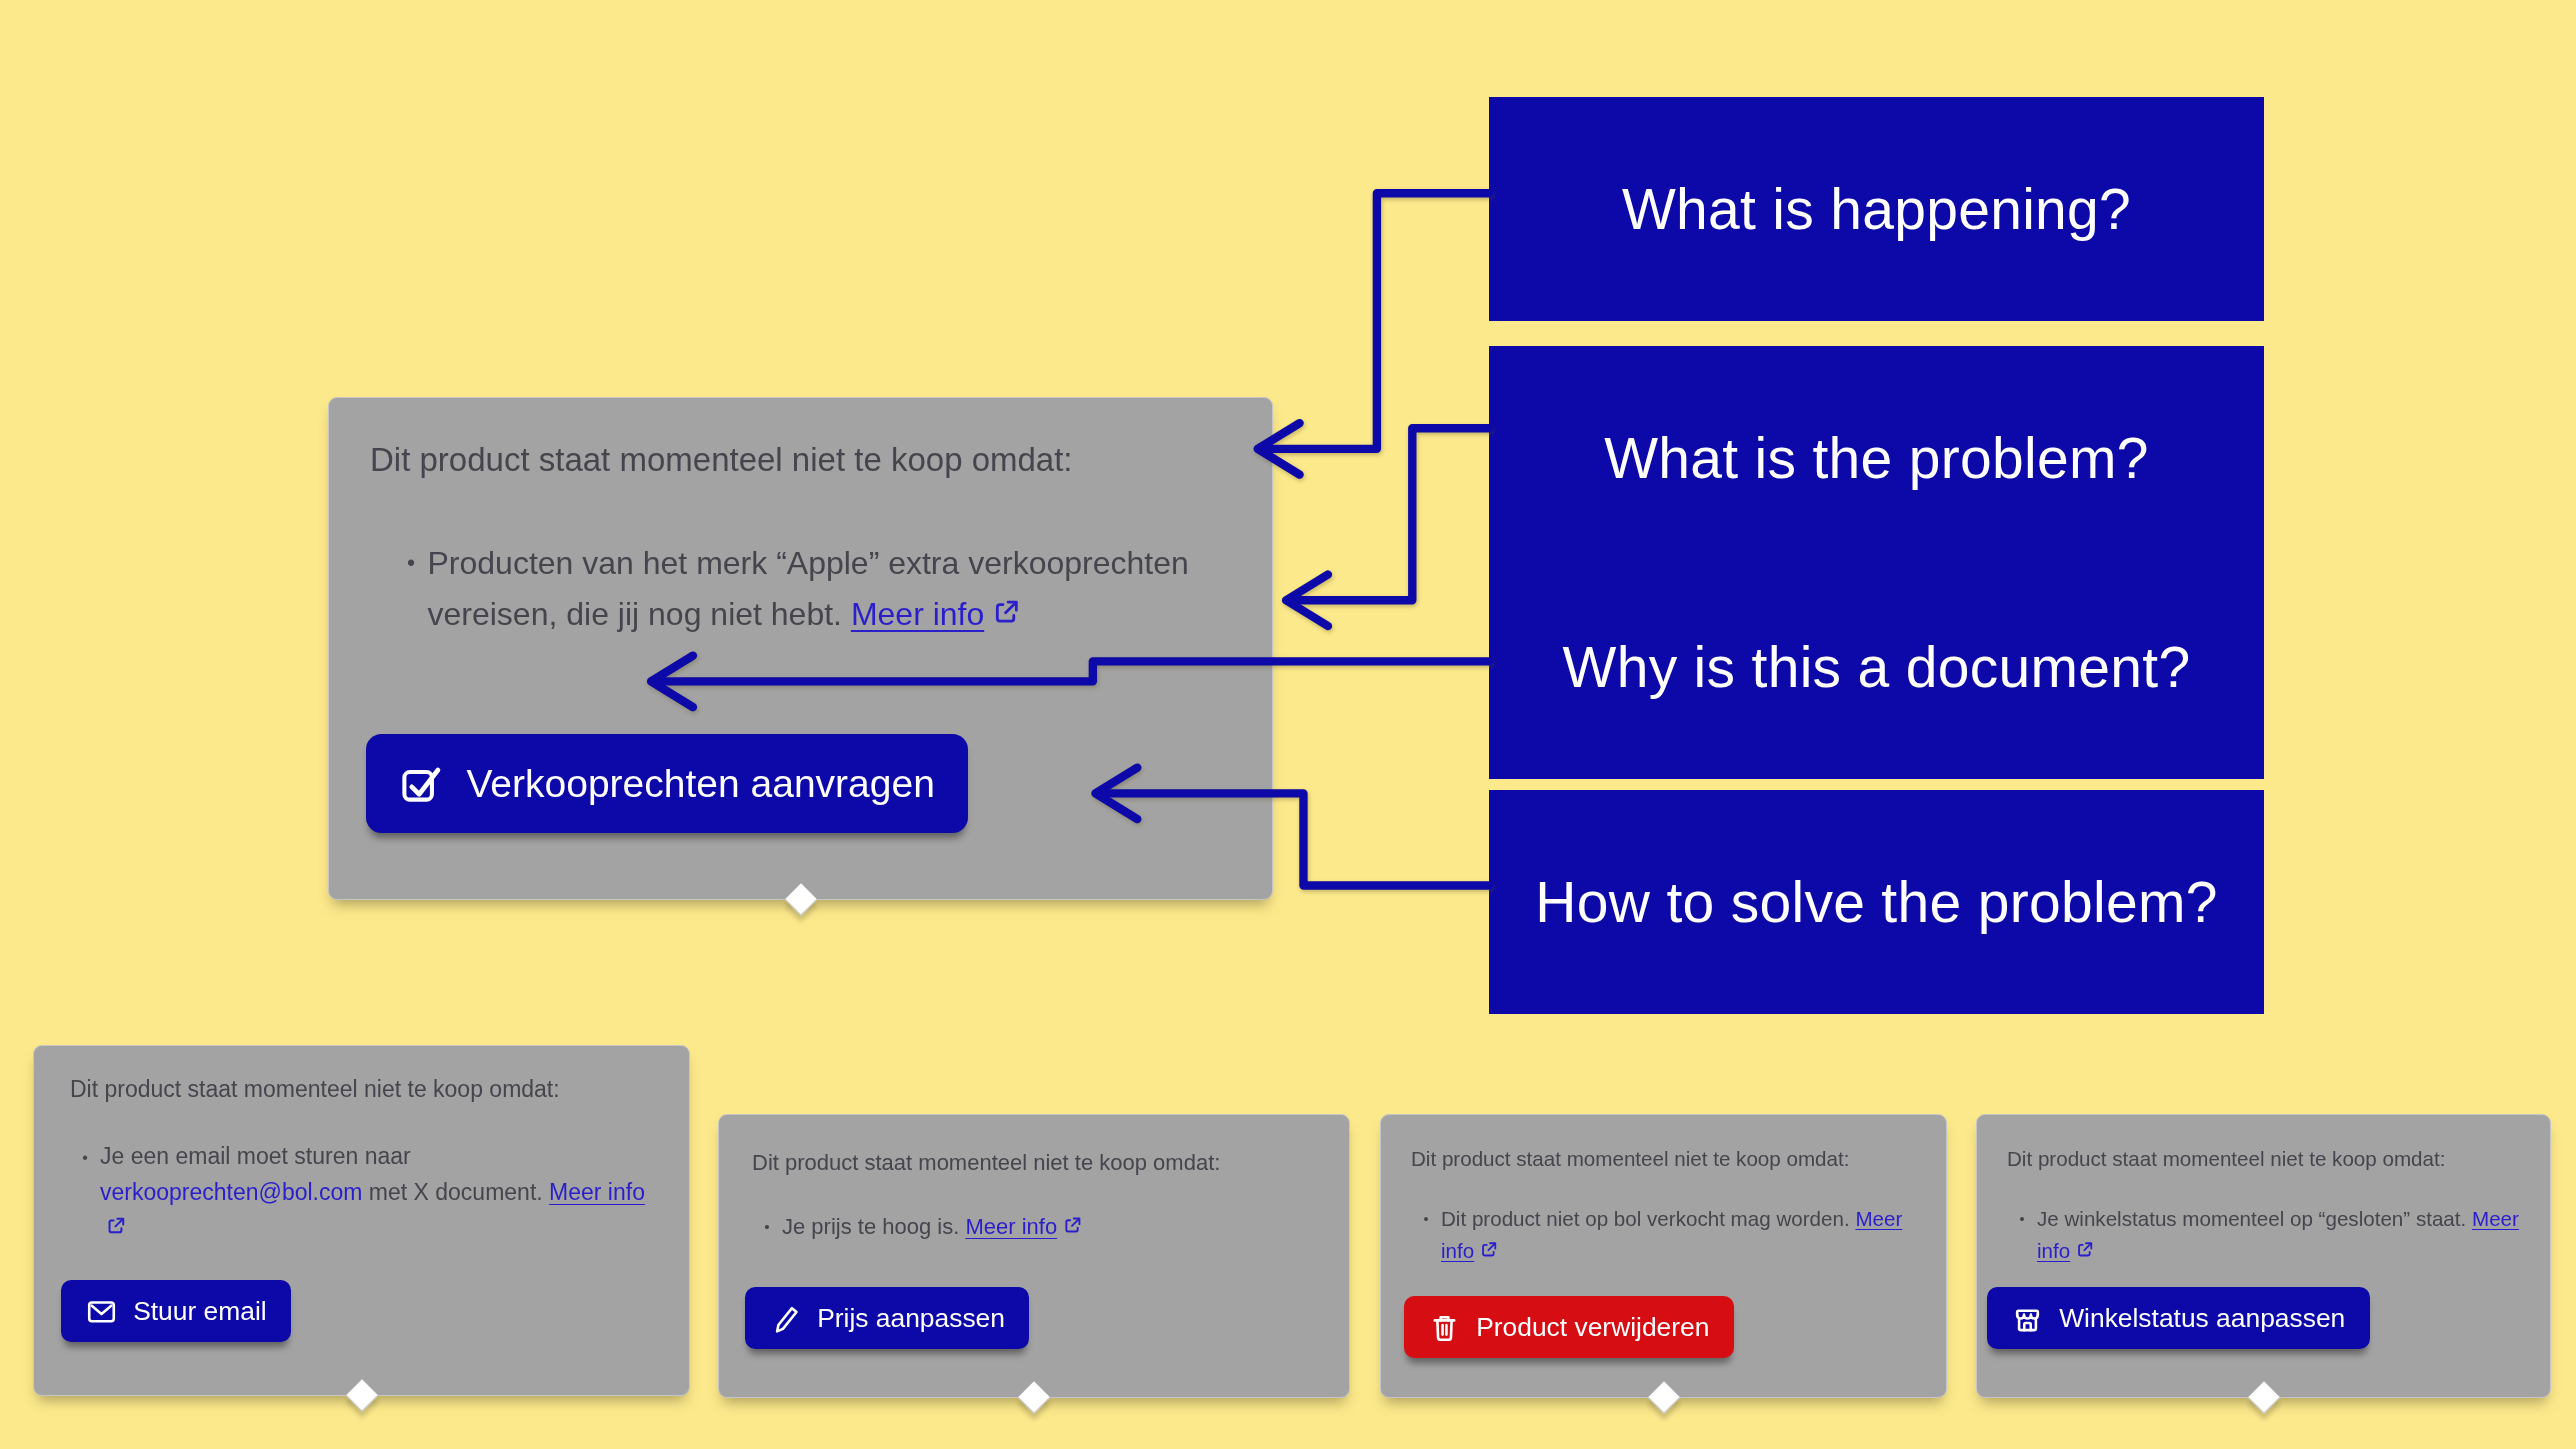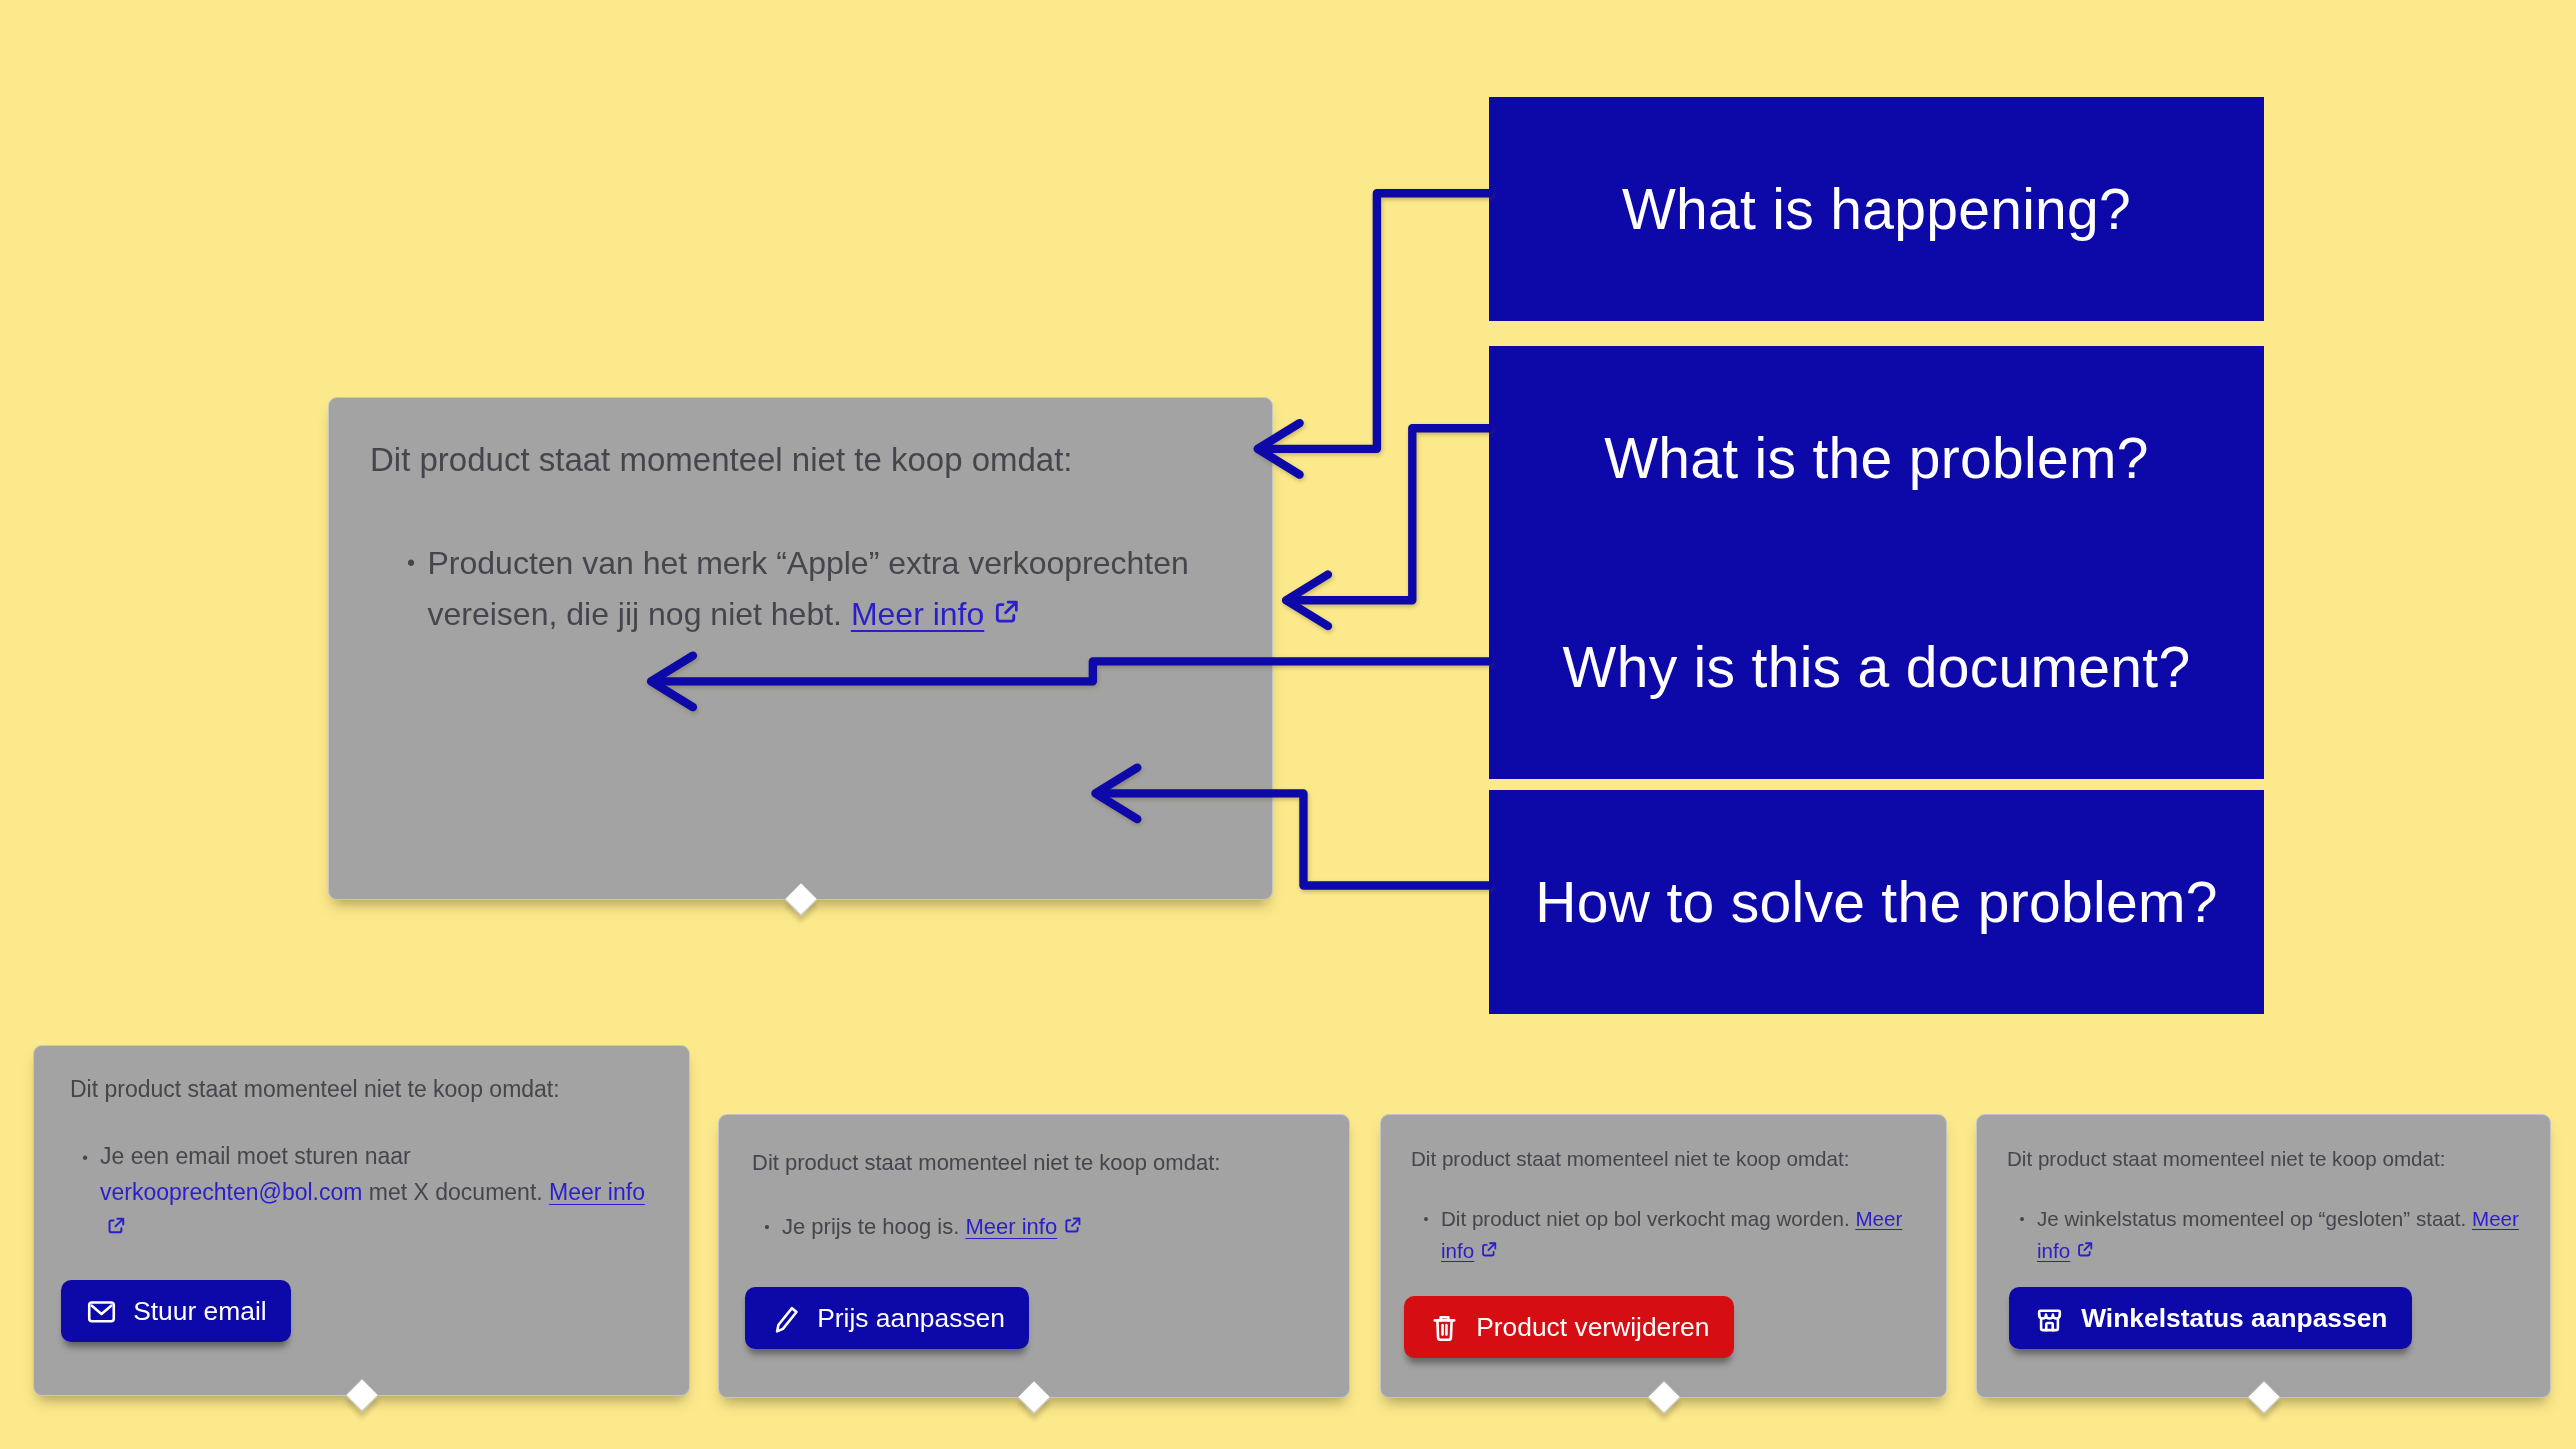--- a/index.html
+++ b/index.html
@@ -88,21 +88,21 @@
   .btn-small{height:62px;padding:0 24.5px;gap:16.7px;border-radius:10.3px;font-size:26.4px;bottom:48px;}
   .btn-small svg{width:31px;height:31px;}
 
   .card-a{left:33px;top:1045px;width:657px;height:351px;padding:30px 36px 0 36px;font-size:23px;}
   .card-a .btn{left:27px;bottom:53px;}
   .card-b{left:718px;top:1114px;width:632px;height:284px;padding:35px 33px 0 33px;font-size:22px;}
   .card-b .btn{left:26px;}
   .card-c{left:1380px;top:1114px;width:567px;height:284px;padding:32px 30px 0 30px;font-size:20.6px;}
   .card-c .btn{left:23px;bottom:39px;}
   .card-d{left:1976px;top:1114px;width:575px;height:284px;padding:32px 30px 0 30px;font-size:20.6px;}
-  .card-d .btn{left:32px;font-weight:bold;}
+  .card-d .btn{left:10px;}
 </style>
 </head>
 <body>
 
 <div class="canvas">
 
   <svg class="arrows" viewBox="0 0 4000 2250">
     <path d="M2312 300 L2138 300 L2138 697 L1958 697"></path>
     <path d="M2018 657 L1953 697 L2018 737"></path>
     <path d="M2312 665 L2193 665 L2193 932 L2002 932"></path>
@@ -132,20 +132,27 @@
       <span class="dot">•</span>
       <div class="bullet-text">
         <span>Producten van het merk “Apple” extra verkooprechten vereisen, die jij nog niet hebt.</span>
         <a class="link">Meer info</a><svg class="ext" viewBox="0 0 24 24">
             <path d="M9.5 6 H7 Q5 6 5 8 V17 Q5 19 7 19 H16 Q18 19 18 17 V14.5"></path>
             <path d="M13.5 4 H20 V10.5"></path>
             <path d="M19.5 4.5 L11.5 12.5"></path>
           </svg>
       </div>
     </div>
+    <button class="btn btn-main">
+      <svg viewBox="0 0 64 64">
+          <rect x="8" y="15" width="41" height="41" rx="8" stroke-width="6"></rect>
+          <polyline points="19 37 30 48 58 12" stroke-width="7"></polyline>
+        </svg>
+      <span>Verkooprechten aanvragen</span>
+    </button>
     <div class="pointer"></div>
   </div>
 
   <div class="card small card-a">
     <div class="card-title">Dit product staat momenteel niet te koop omdat:</div>
     <div class="bullet">
       <span class="dot">•</span>
       <div class="bullet-text">
         <span>Je een email moet sturen naar </span><a class="link plain">verkooprechten@bol.com</a><span> met X document.</span>
         <a class="link">Meer info</a><svg class="ext" viewBox="0 0 24 24">

